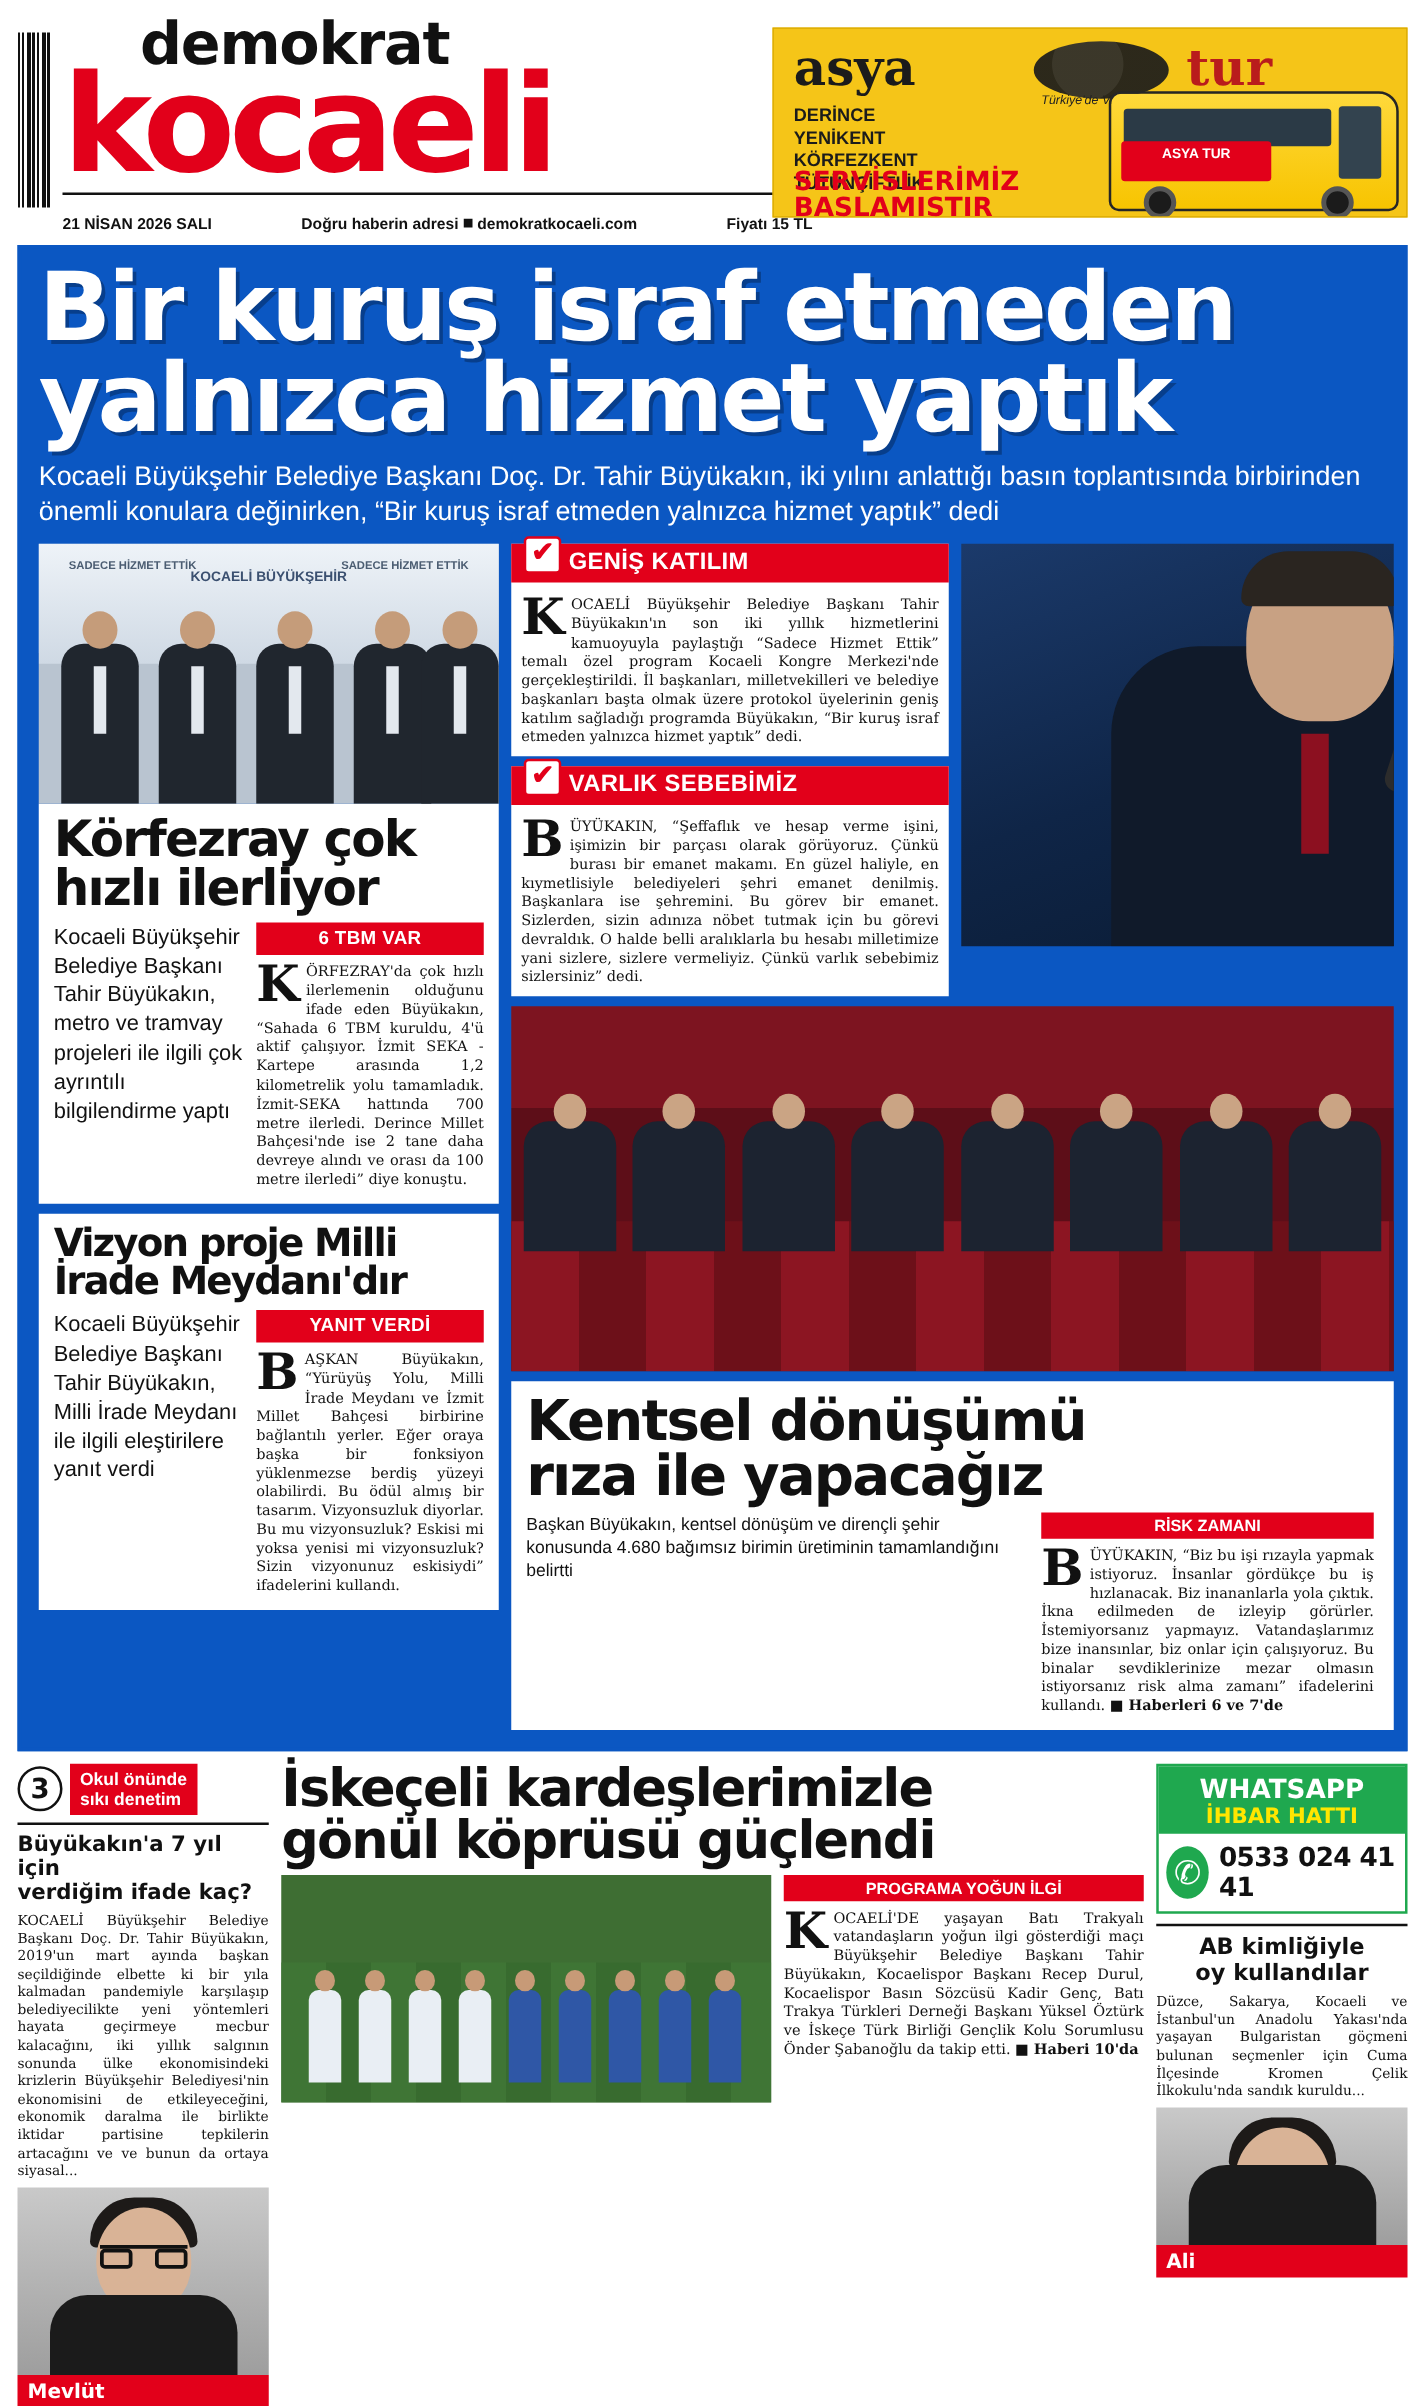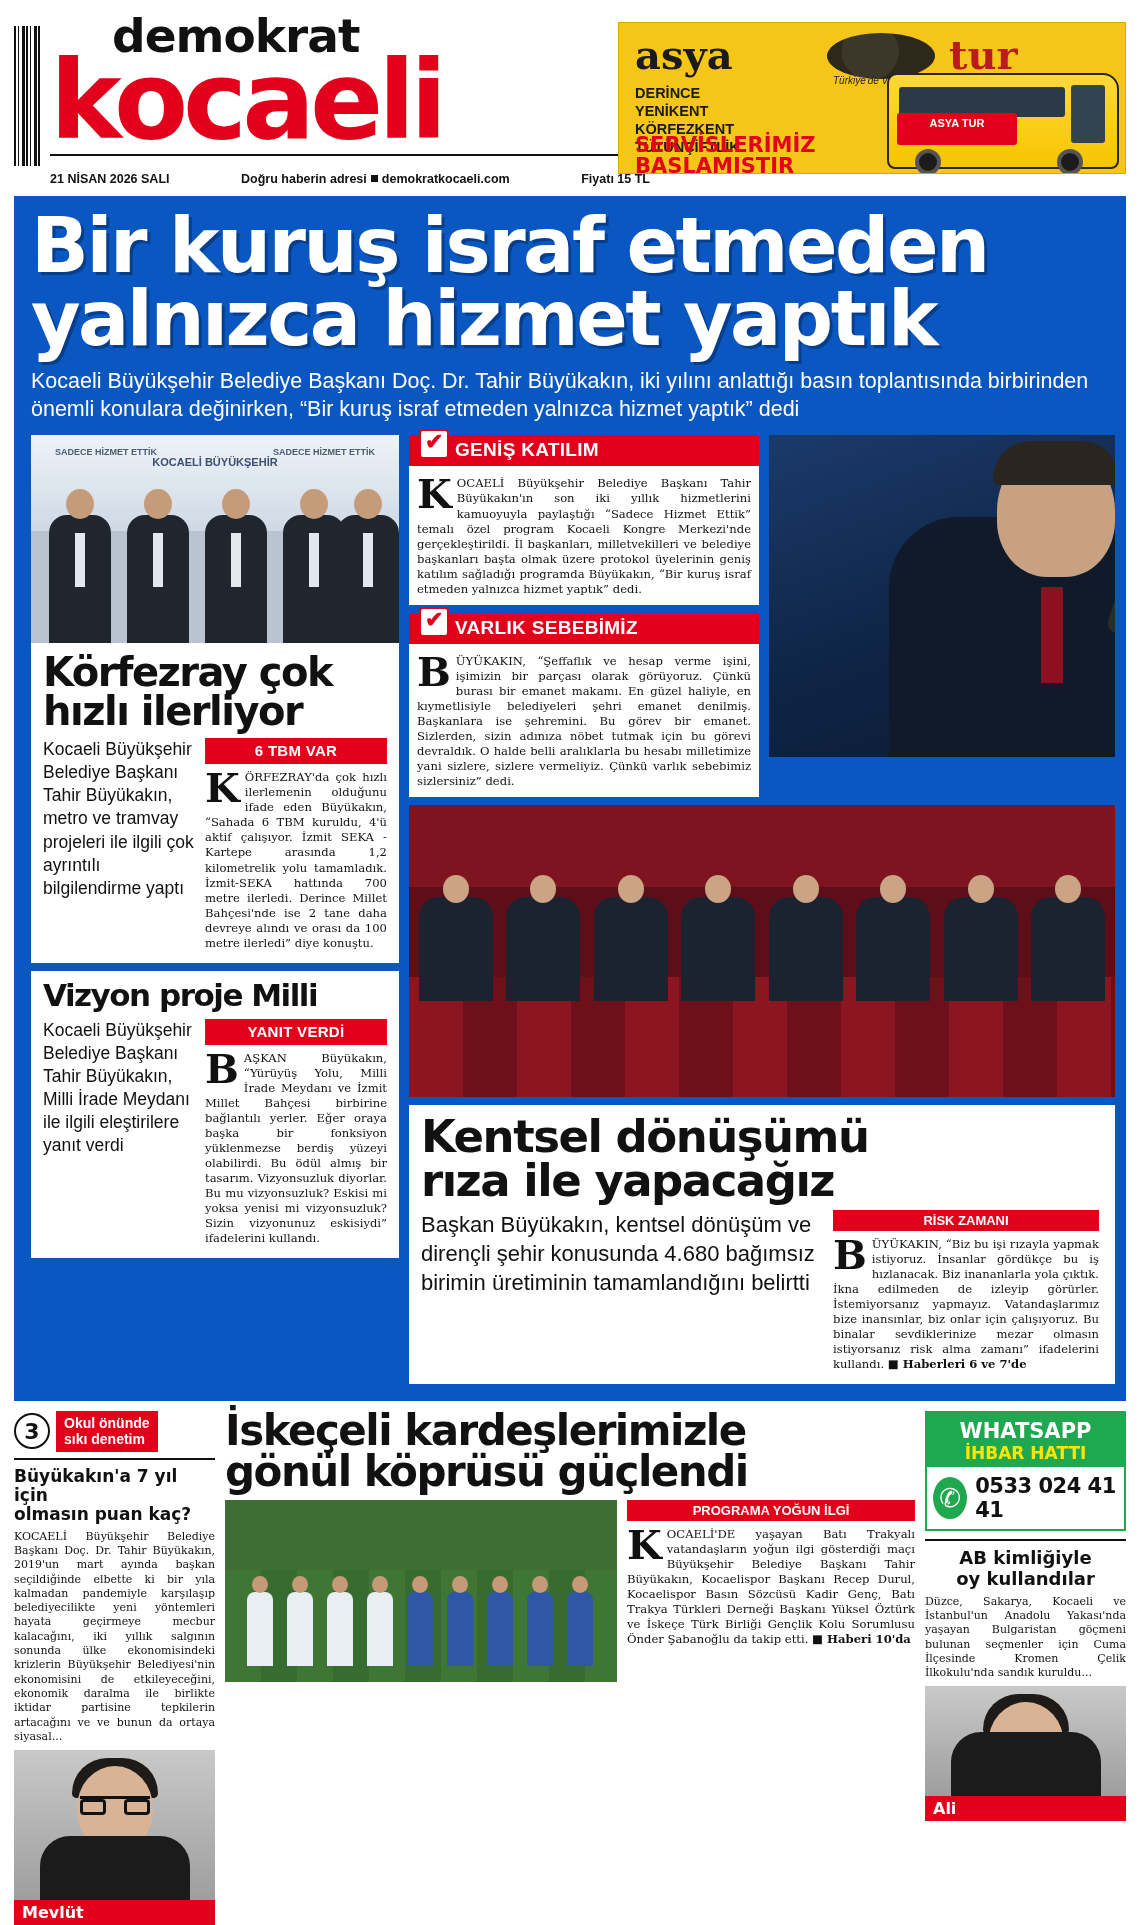--- a/index.html
+++ b/index.html
@@ -466,20 +466,21 @@
               <div class="sub-red">6 TBM VAR</div>
               <div class="body-col">
                 <span class="dropcap">K</span><span>ÖRFEZRAY'da çok hızlı ilerlemenin olduğunu ifade eden Büyükakın, “Sahada 6 TBM kuruldu, 4'ü aktif çalışıyor. İzmit SEKA - Kartepe arasında 1,2 kilometrelik yolu tamamladık. İzmit-SEKA hattında 700 metre ilerledi. Derince Millet Bahçesi'nde ise 2 tane daha devreye alındı ve orası da 100 metre ilerledi” diye konuştu.</span>
               </div>
             </div>
           </div>
         </div>
 
         <div class="white-card" style="margin-top:8px">
           <div class="blk-title" style="font-size:31px">Vizyon proje Milli</div>
+          <div class="blk-title" style="font-size:31px">İrade Meydanı'dır</div>
           <div style="display:flex; gap:10px; margin-top:8px;">
             <div style="width:152px">
               <div class="lead-sans">Kocaeli Büyükşehir Belediye Başkanı Tahir Büyükakın, Milli İrade Meydanı ile ilgili eleştirilere yanıt verdi</div>
             </div>
             <div style="width:182px">
               <div class="sub-red">YANIT VERDİ</div>
               <div class="body-col">
                 <span class="dropcap">B</span><span>AŞKAN Büyükakın, “Yürüyüş Yolu, Milli İrade Meydanı ve İzmit Millet Bahçesi birbirine bağlantılı yerler. Eğer oraya başka bir fonksiyon yüklenmezse berdiş yüzeyi olabilirdi. Bu ödül almış bir tasarım. Vizyonsuzluk diyorlar. Bu mu vizyonsuzluk? Eskisi mi yoksa yenisi mi vizyonsuzluk? Sizin vizyonunuz eskisiydi” ifadelerini kullandı.</span>
               </div>
             </div>
@@ -530,21 +531,21 @@
             <div class="p"></div>
             <div class="p"></div>
           </div>
         </div>
 
         <div class="white-card" style="margin-top:8px">
           <div class="blk-title" style="font-size:45px">Kentsel dönüşümü</div>
           <div class="blk-title" style="font-size:45px">rıza ile yapacağız</div>
           <div style="display:flex; gap:12px; margin-top:8px;">
             <div style="width:400px">
-              <div class="lead-sans" style="font-size:22px">Başkan Büyükakın, kentsel dönüşüm ve dirençli şehir konusunda 4.680 bağımsız birimin üretiminin tamamlandığını belirtti</div>
+              <div class="lead-sans" style="font-size:14px">Başkan Büyükakın, kentsel dönüşüm ve dirençli şehir konusunda 4.680 bağımsız birimin üretiminin tamamlandığını belirtti</div>
             </div>
             <div style="width:266px">
               <div class="risk-head">RİSK ZAMANI</div>
               <div class="body-col">
                 <span class="dropcap">B</span><span>ÜYÜKAKIN, “Biz bu işi rızayla yapmak istiyoruz. İnsanlar gördükçe bu iş hızlanacak. Biz inananlarla yola çıktık. İkna edilmeden de izleyip görürler. İstemiyorsanız yapmayız. Vatandaşlarımız bize inansınlar, biz onlar için çalışıyoruz. Bu binalar sevdiklerinize mezar olmasın istiyorsanız risk alma zamanı” ifadelerini kullandı.</span>
                 <span class="bold-inline">■ Haberleri 6 ve 7'de</span>
               </div>
             </div>
           </div>
         </div>
@@ -558,21 +559,21 @@
     <div class="bcol1">
       <div style="display:flex; gap:6px; align-items:center;">
         <div class="numbadge">3</div>
         <div class="okul-strip">
           <div>Okul önünde</div>
           <div>sıkı denetim</div>
         </div>
       </div>
       <div style="border-top:2px solid #111; margin-top:6px;"></div>
       <div class="col-head">Büyükakın'a 7 yıl için</div>
-      <div class="col-head" style="margin-top:0">olmasın puan kaç?</div>
+      <div class="col-head" style="margin-top:0">verdiğim ifade kaç?</div>
       <div class="col-body">KOCAELİ Büyükşehir Belediye Başkanı Doç. Dr. Tahir Büyükakın, 2019'un mart ayında başkan seçildiğinde elbette ki bir yıla kalmadan pandemiyle karşılaşıp belediyecilikte yeni yöntemleri hayata geçirmeye mecbur kalacağını, iki yıllık salgının sonunda ülke ekonomisindeki krizlerin Büyükşehir Belediyesi'nin ekonomisini de etkileyeceğini, ekonomik daralma ile birlikte iktidar partisine tepkilerin artacağını ve ve bunun da ortaya siyasal...</div>
       <div class="author-photo">
         <div class="hair"></div>
         <div class="head"></div>
         <div class="glasses">
             <span class="l"></span>
             <span class="r"></span>
           </div>
         <div class="torso"></div>
       </div>

